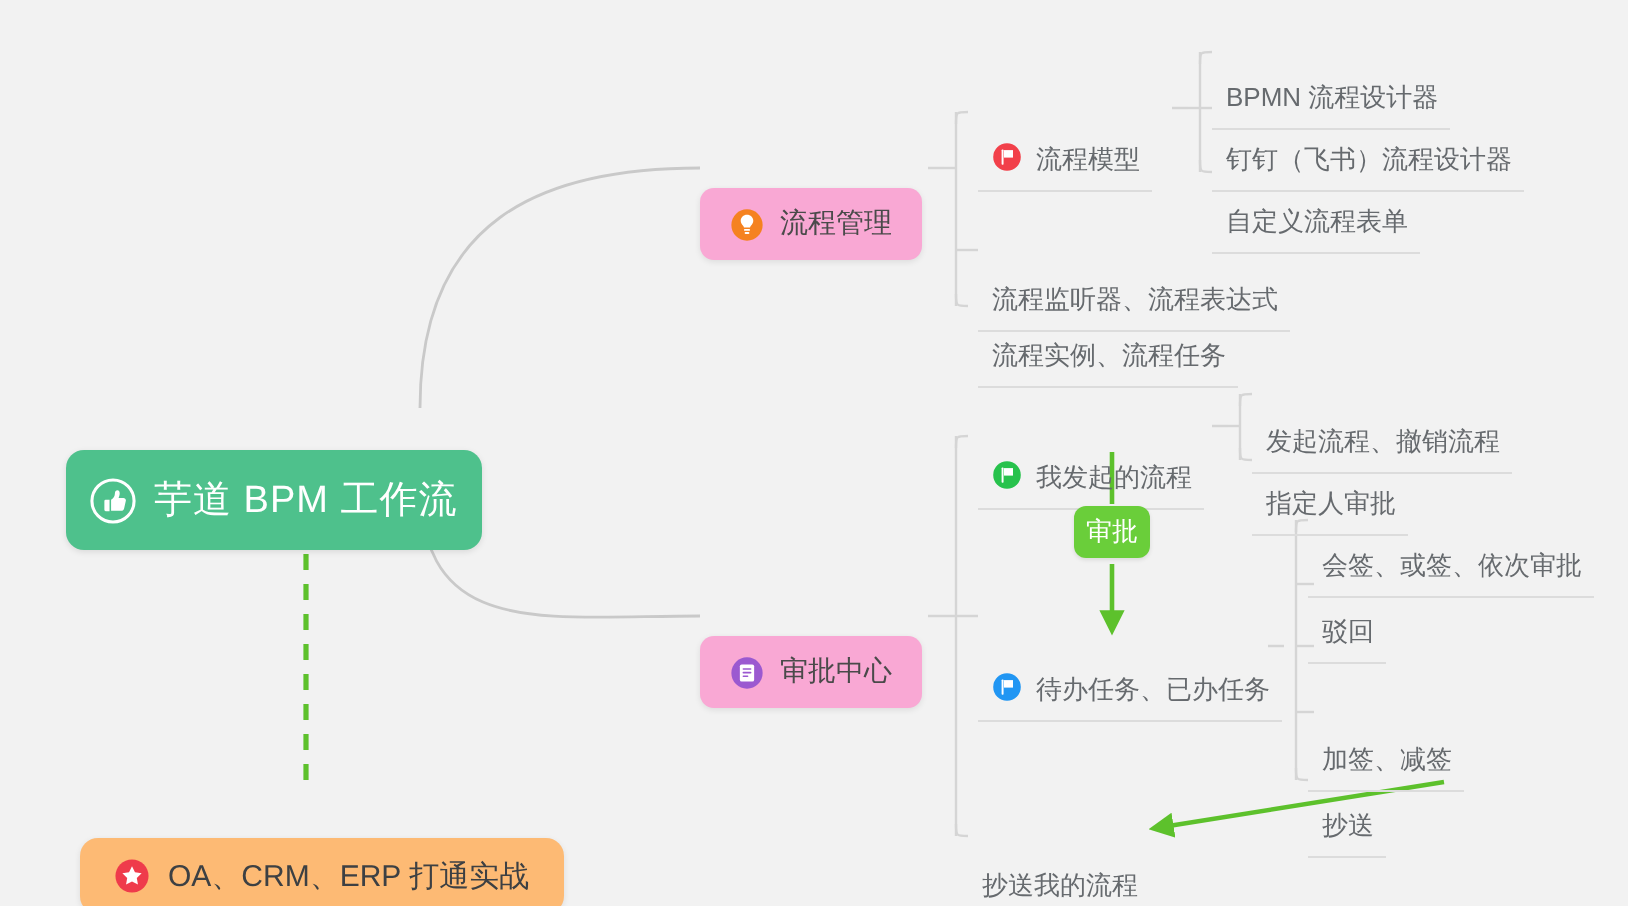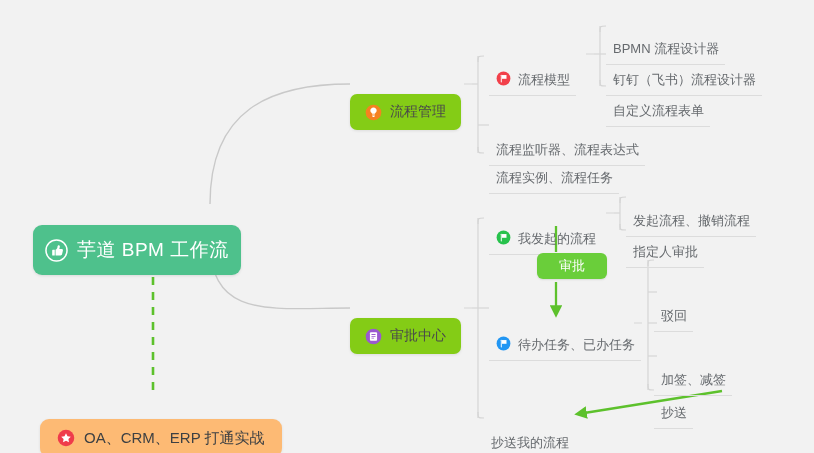--- a/index.html
+++ b/index.html
@@ -43,21 +43,21 @@
     padding: 0 12px;
     height: 50px;
     color: #ffffff;
     font-size: 19px;
     box-shadow: 0 1px 3px rgba(0,0,0,0.10);
   }
   .root-node .label { margin-left: 9px; letter-spacing: 0.5px; }
 
   
   .card-node {
-    background: #84cc16;
+    background: #f9a8d4;
     border-radius: 7px;
     padding: 0 15px;
     height: 36px;
     color: #4a4a4a;
     font-size: 14px;
     box-shadow: 0 1px 3px rgba(0,0,0,0.09);
   }
   .card-node .label { margin-left: 8px; }
 
   
@@ -84,21 +84,21 @@
     box-shadow: 0 1px 3px rgba(0,0,0,0.09);
   }
   .bottom-node .label { margin-left: 9px; }
   .badge {
     position: absolute;
     background: #6ace3a;
     border-radius: 6px;
     color: #ffffff;
     font-size: 13px;
     height: 26px;
-    padding: 0 22px;
+    padding: 0 6px;
     display: flex;
     align-items: center;
     justify-content: center;
     box-shadow: 0 1px 2px rgba(0,0,0,0.10);
   }
 
   .ico {
     display: inline-block;
     flex: 0 0 auto;
     line-height: 0;
@@ -246,20 +246,23 @@
     <span class="ico">
       <svg width="15" height="15" viewBox="0 0 20 20">
         <circle cx="10" cy="10" r="9.2" fill="#2196f3"></circle>
         <rect x="6.4" y="5.0" width="1.3" height="10.2" rx="0.5" fill="#ffffff"></rect>
         <path d="M8.0 5.4 h6.0 v5.0 h-6.0 z" fill="#ffffff"></path>
       </svg>
     </span>
     <span class="label">待办任务、已办任务</span>
   </div>
 
+  <div class="node text-node" style="left:654px; top:244px;">
+    <span class="label">会签、或签、依次审批</span>
+  </div>
   <div class="node text-node" style="left:654px; top:277px;">
     <span class="label">驳回</span>
   </div>
   <div class="node text-node" style="left:654px; top:341px;">
     <span class="label">加签、减签</span>
   </div>
   <div class="node text-node" style="left:654px; top:374px;text-align:center;">
     <span class="label">抄送</span>
   </div>
 

